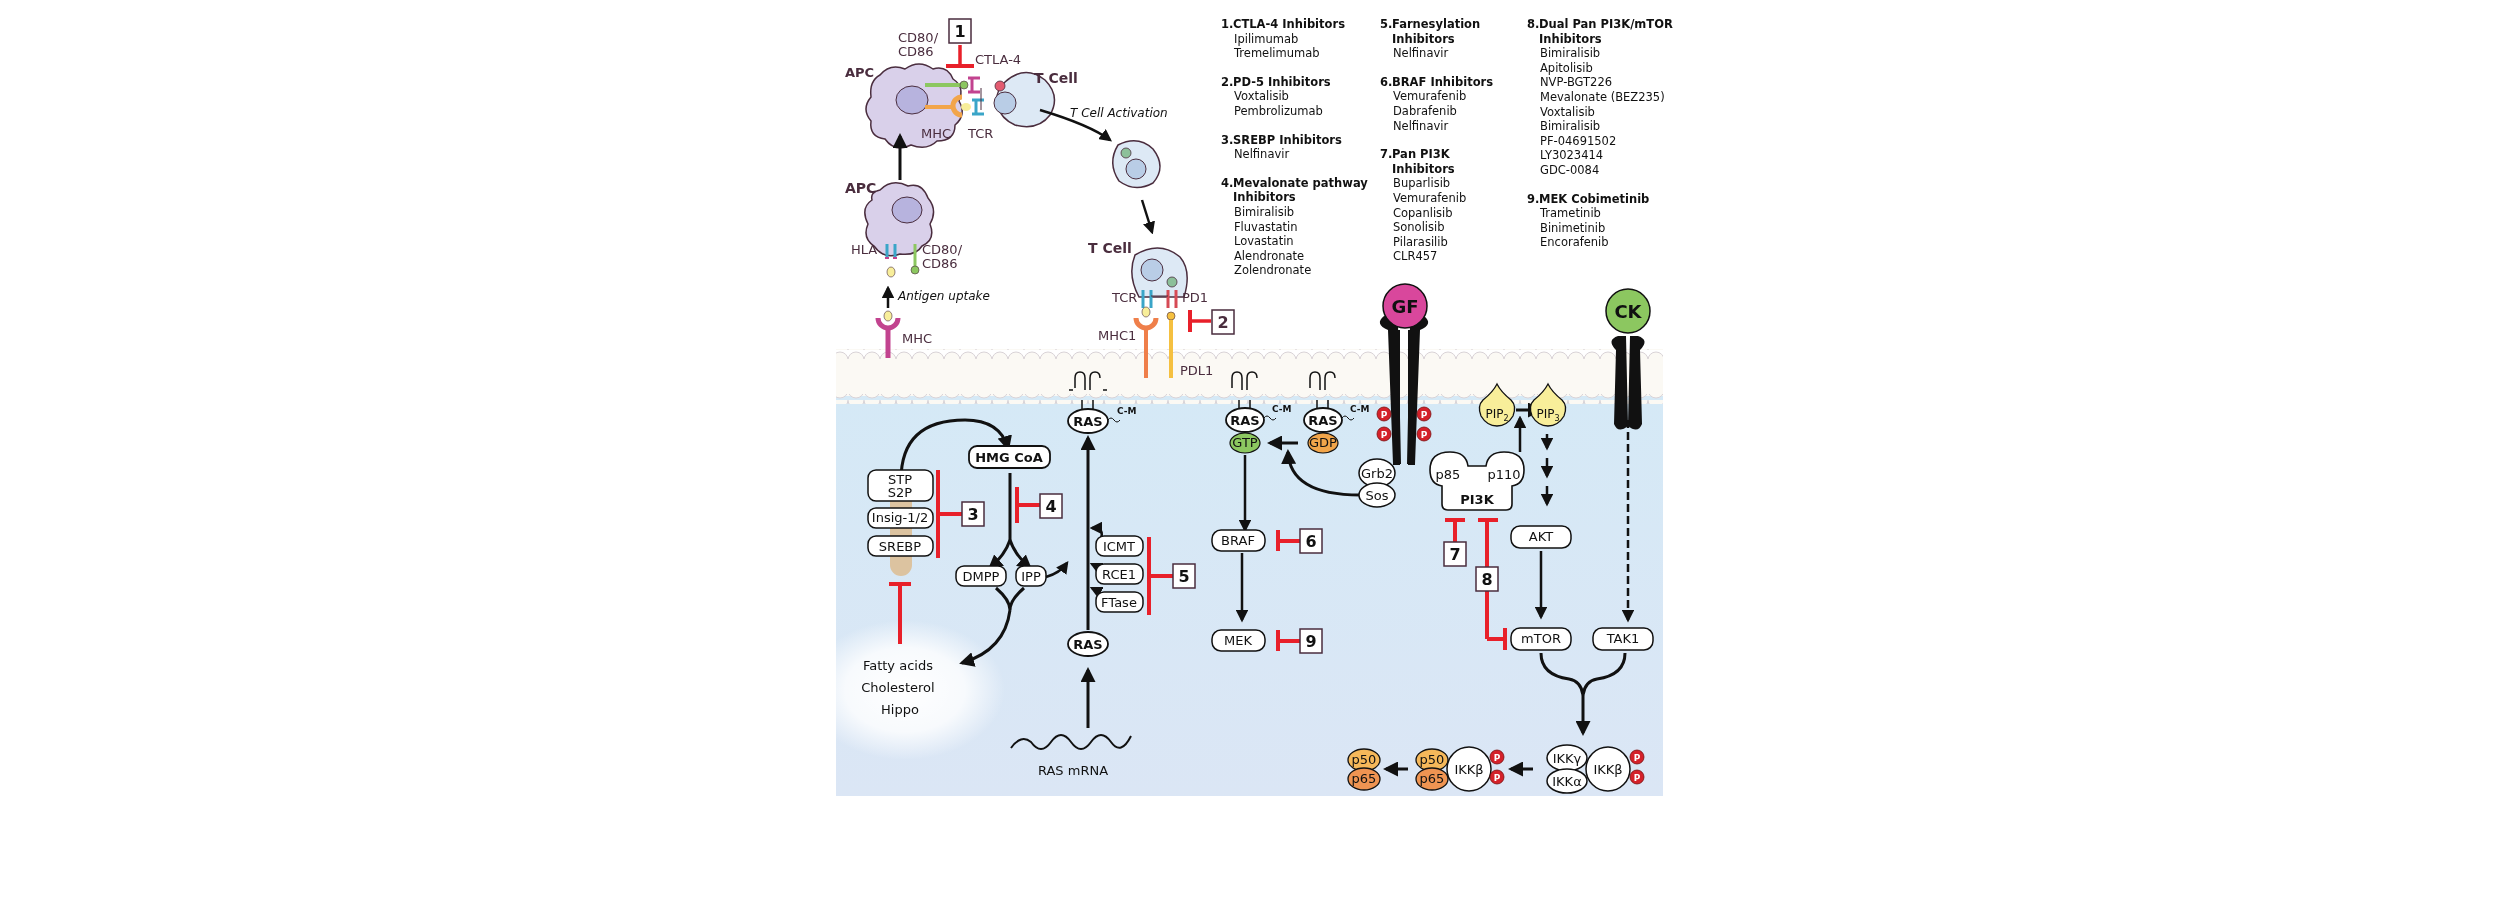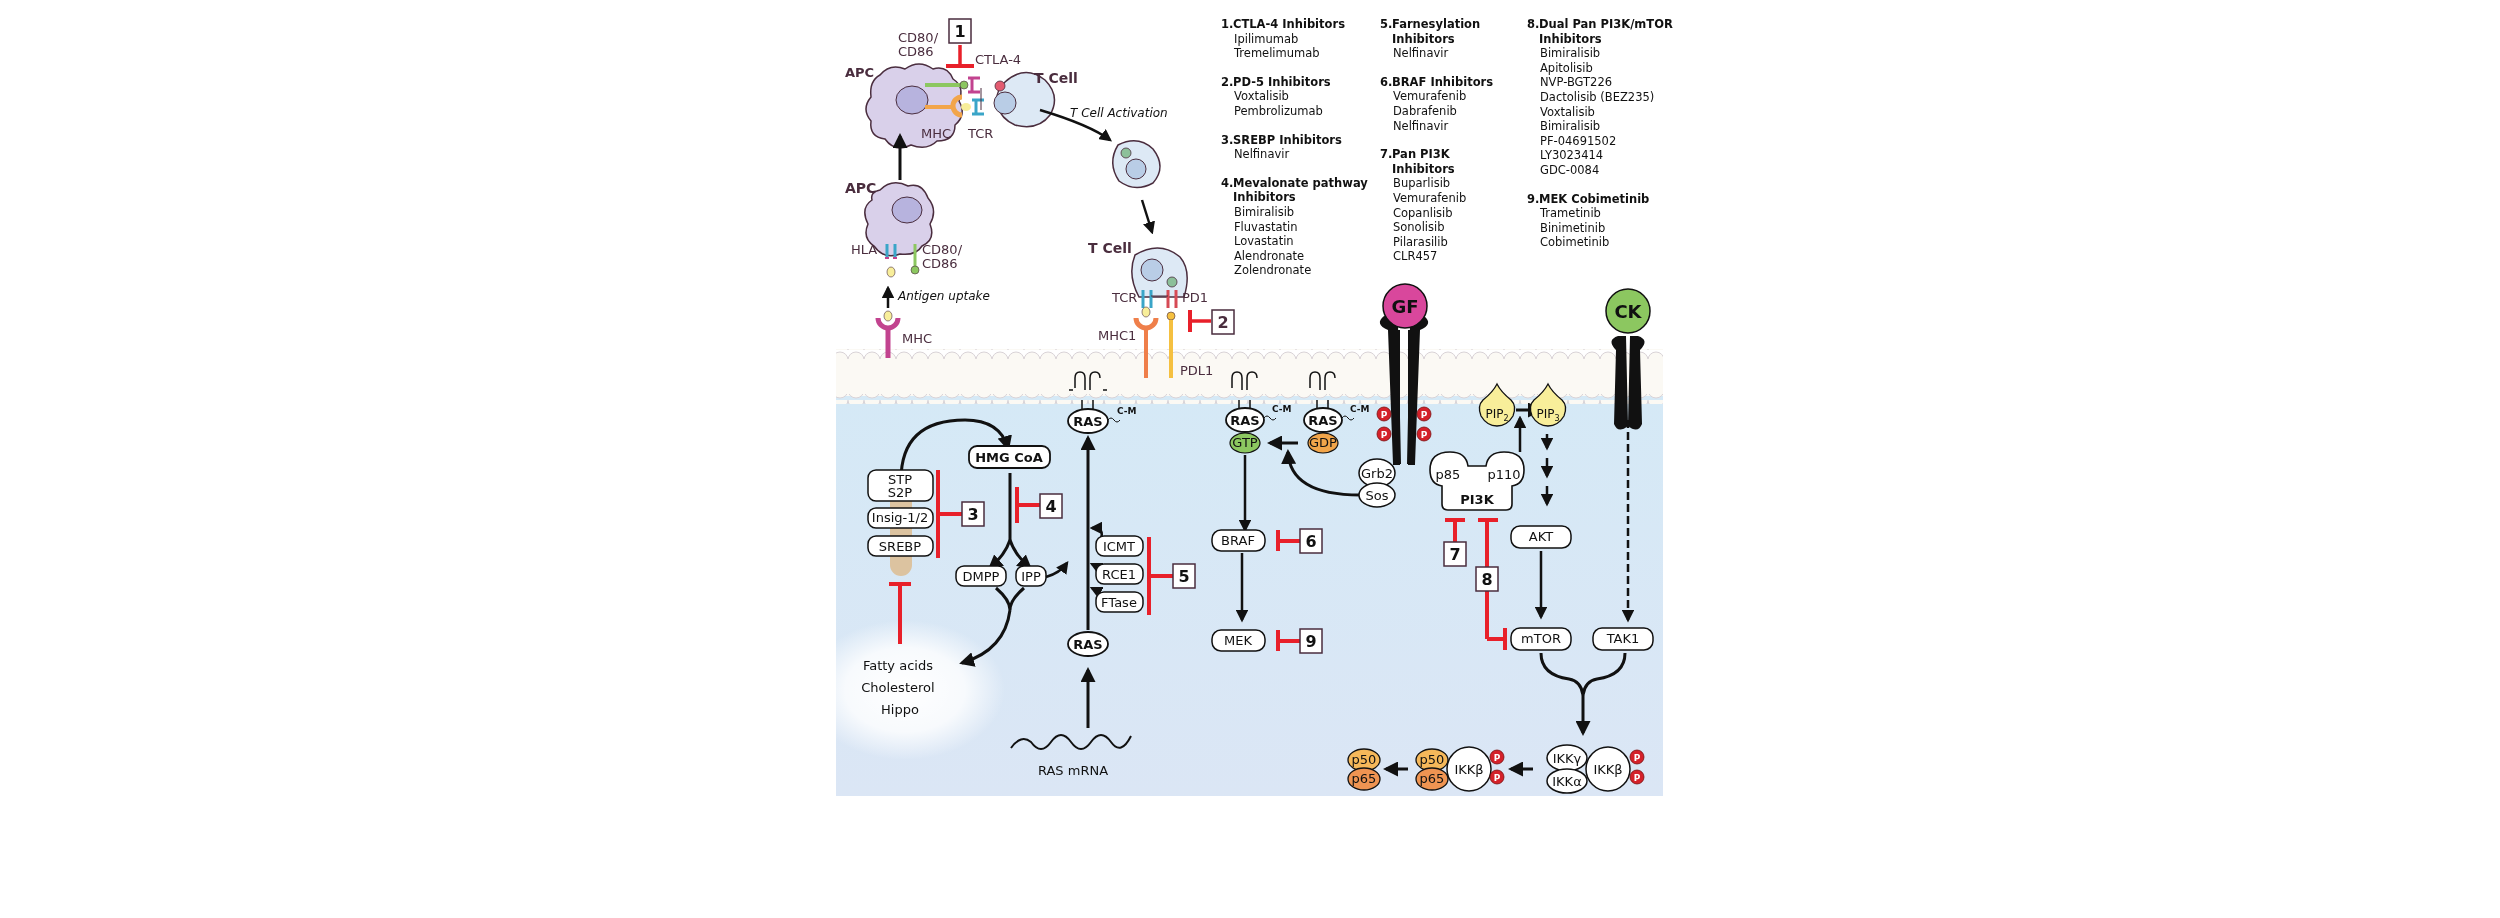--- a/index.html
+++ b/index.html
@@ -491,31 +491,31 @@
           <span class="num">8.</span>
           <span>Dual Pan PI3K/mTOR</span>
         </div>
     <div class="hd">
           <span class="num"></span>
           <span>Inhibitors</span>
         </div>
     <div class="drug">Bimiralisib</div>
     <div class="drug">Apitolisib</div>
     <div class="drug">NVP-BGT226</div>
-    <div class="drug">Dactolisib (BEZ235)</div>
+    <div class="drug">Mevalonate (BEZ235)</div>
     <div class="drug">Voxtalisib</div>
     <div class="drug">Bimiralisib</div>
     <div class="drug">PF-04691502</div>
     <div class="drug">LY3023414</div>
     <div class="drug">GDC-0084</div>
   </div>
   <div class="grp">
     <div class="hd">
           <span class="num">9.</span>
           <span>MEK Cobimetinib</span>
         </div>
     <div class="drug">Trametinib</div>
     <div class="drug">Binimetinib</div>
-    <div class="drug">Cobimetinib</div>
+    <div class="drug">Encorafenib</div>
   </div>
 </div>
 
 </div>
 
 </body></html>

